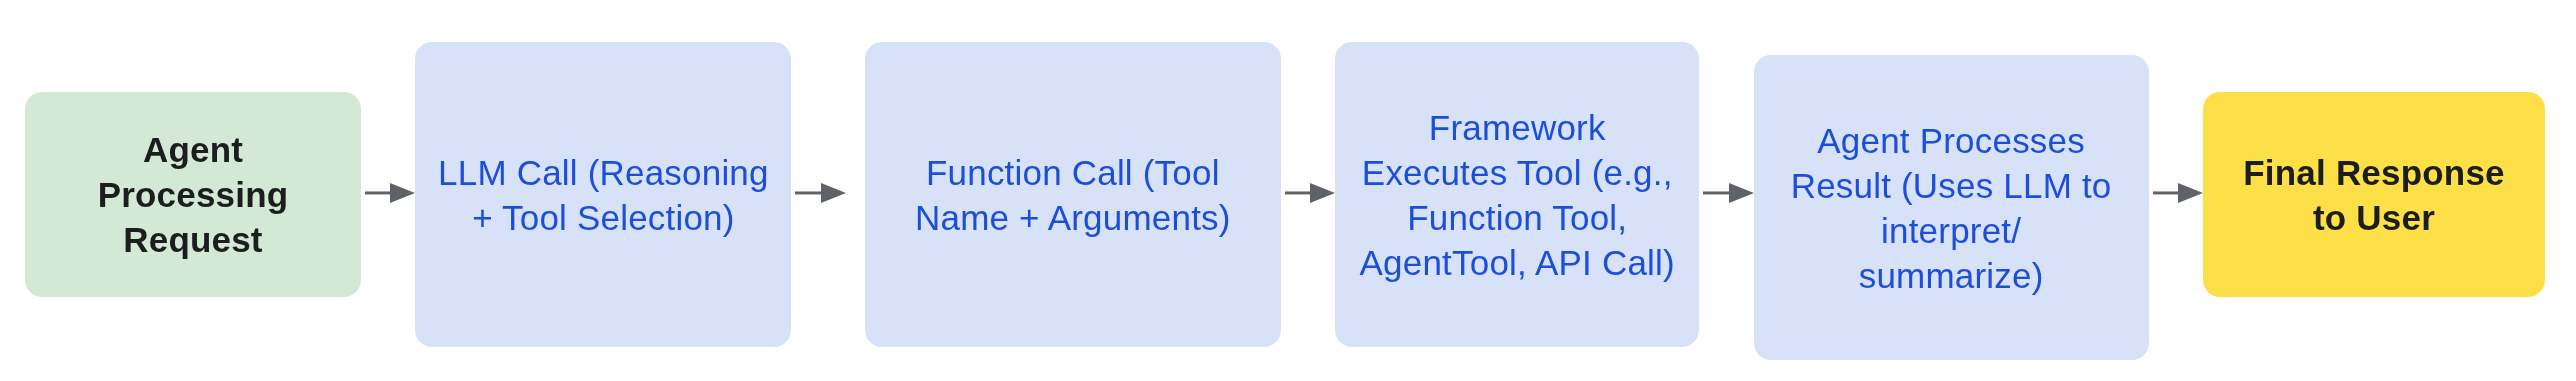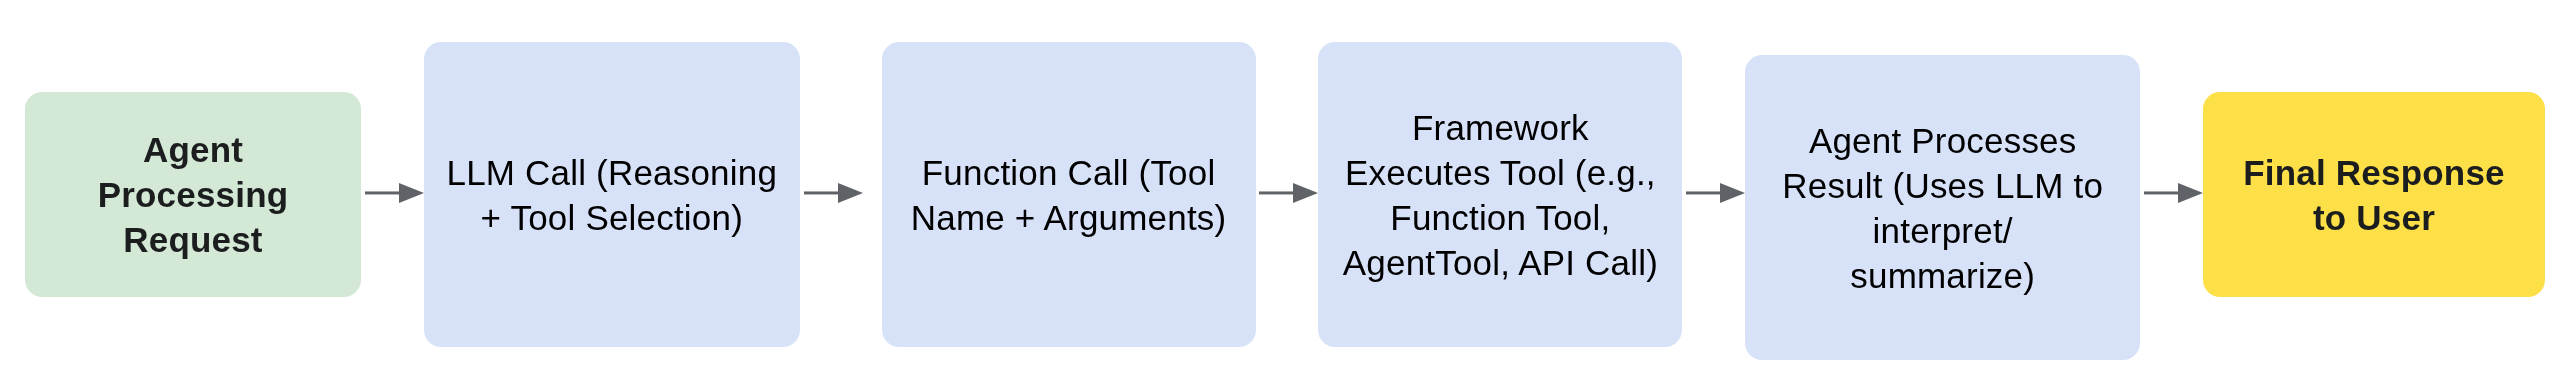--- a/index.html
+++ b/index.html
@@ -26,30 +26,30 @@
     display: flex;
     align-items: center;
     justify-content: center;
     border-radius: 17px;
     text-align: center;
   }
   .node .label {
     white-space: pre-line;
     font-size: 35px;
     line-height: 45px;
-    color: #000000;
+    color: #1d4ed8;
     letter-spacing: 0.2px;
   }
   .node.terminal { height: 205px; background: #d4e8d6; }
   .node.terminal .label { font-weight: bold; color: #1b1d1e; }
   .node.process  { height: 305px; background: #d7e2f9; }
 
   .n1 { width: 336px; }
   .n2 { width: 376px; }
-  .n3 { width: 374px; margin-left: 19px; }
+  .n3 { width: 416px; margin-left: 19px; }
   .n4 { width: 364px; }
   .n5 { width: 395px; margin-top: 26px; }
   .n6 { width: 342px; }
 
   .connector {
     flex: 1 1 auto;
     position: relative;
     height: 20.3px;
     align-self: center;
     margin-top: -3.1px;

